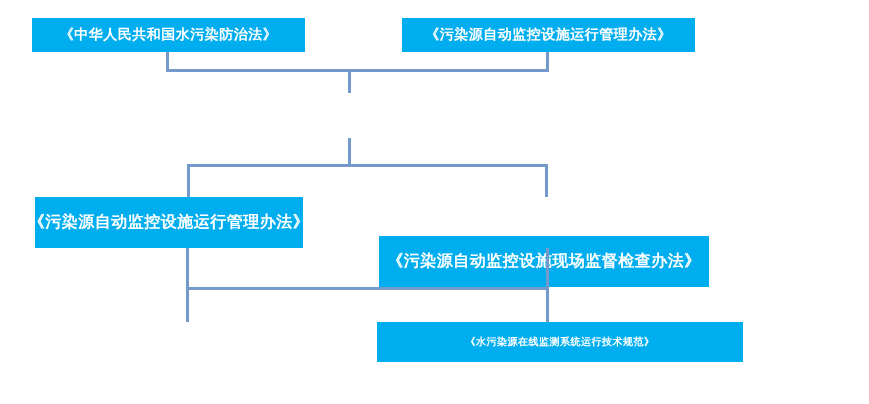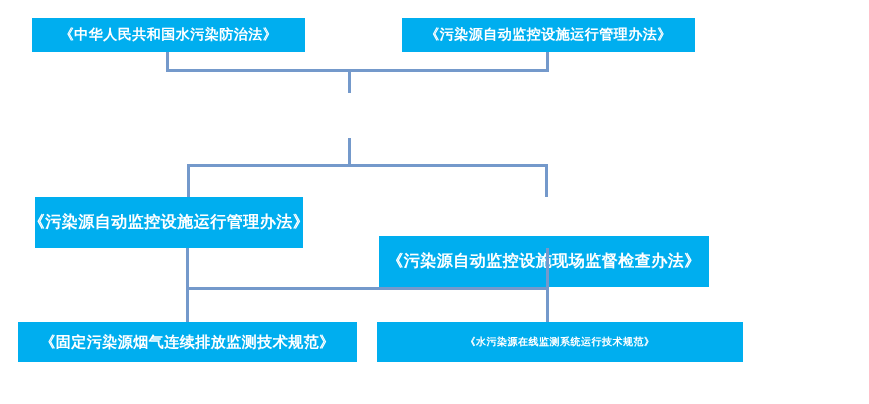--- a/index.html
+++ b/index.html
@@ -64,21 +64,20 @@
 
   <div class="node n-water-law">《中华人民共和国水污染防治法》</div>
 
   <div class="node n-air-law">《污染源自动监控设施运行管理办法》</div>
 
 
   <div class="node n-facility-op">《污染源自动监控设施运行管理办法》</div>
 
   <div class="node n-onsite-inspect">《污染源自动监控设施现场监督检查办法》</div>
 
-  <div class="node n-flue-gas-spec">《固定污染源烟气连续排放监测技术规范》</div>
 
   <div class="node n-water-online-spec">《水污染源在线监测系统运行技术规范》</div>
 
   <div class="v-line c-v1"></div>
   <div class="v-line c-v2"></div>
   <div class="h-line c-h1"></div>
   <div class="v-line c-v3"></div>
   <div class="v-line c-v4"></div>
   <div class="h-line c-h2"></div>
   <div class="v-line c-v5"></div>

